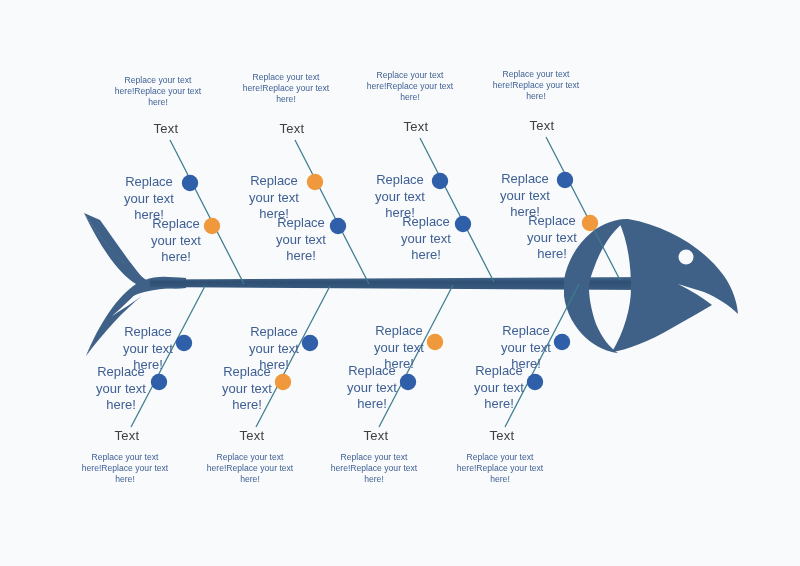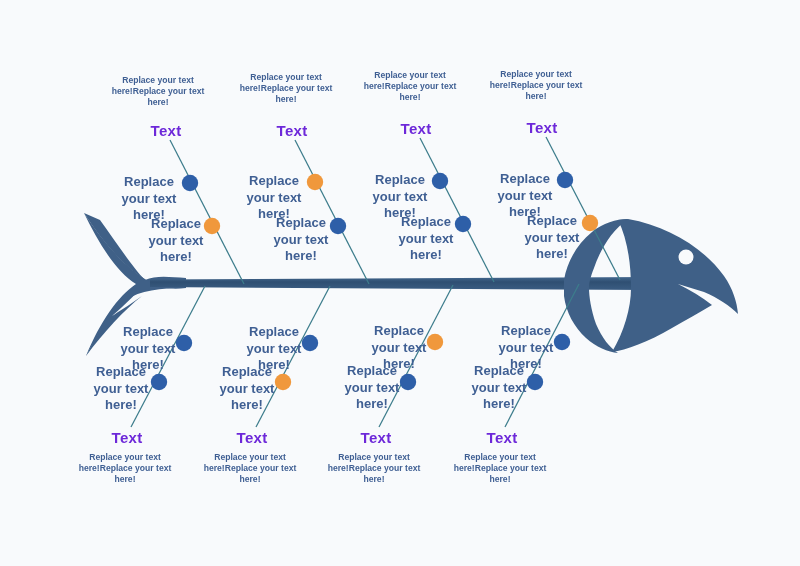--- a/index.html
+++ b/index.html
@@ -10,39 +10,38 @@
     width: 800px;
     height: 566px;
     background: #f8fafc;
     font-family: "Liberation Sans", sans-serif;
     overflow: hidden;
   }
   #diagram-root {
     position: relative;
     width: 640px;
     height: 566px;
-    font-weight: bold;
   }
   #fishbone-svg {
     position: absolute;
     left: 0;
     top: 0;
     width: 800px;
     height: 566px;
   }
   .lbl {
     position: absolute;
     text-align: center;
     color: #3f5f93;
     line-height: 1.28;
     white-space: normal;
   }
   .cat-label {
-    font-size: 15px;
-    color: #6d28d9;
+    font-size: 13px;
+    color: #404040;
     letter-spacing: 0.3px;
   }
   .caption {
     font-size: 8.6px;
     color: #3f5f93;
     width: 96px;
   }
   .dot-note {
     font-size: 13px;
     color: #3f5f93;

